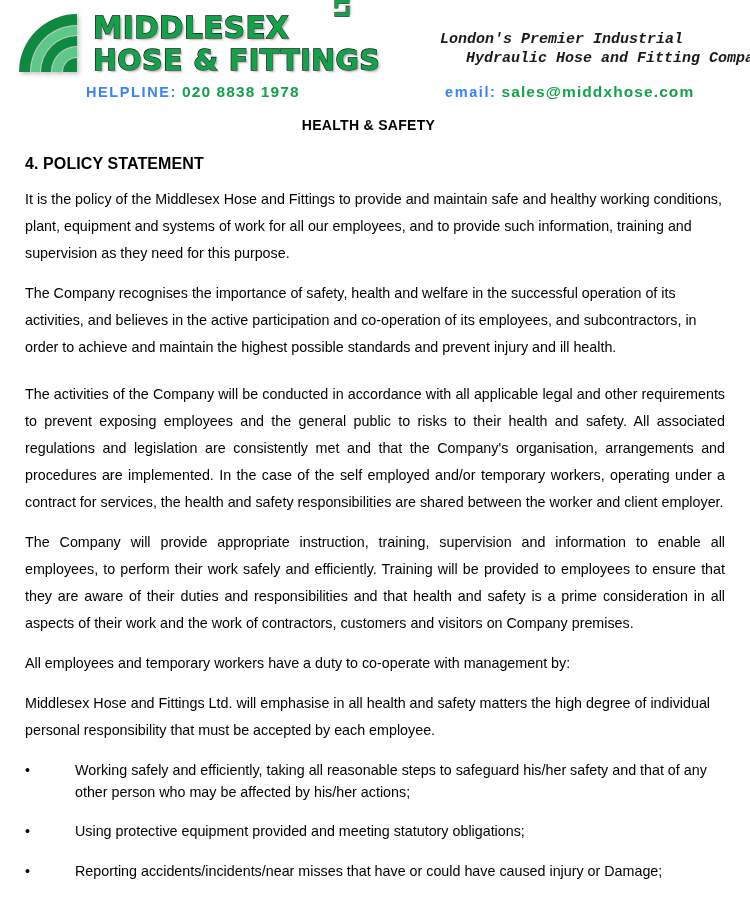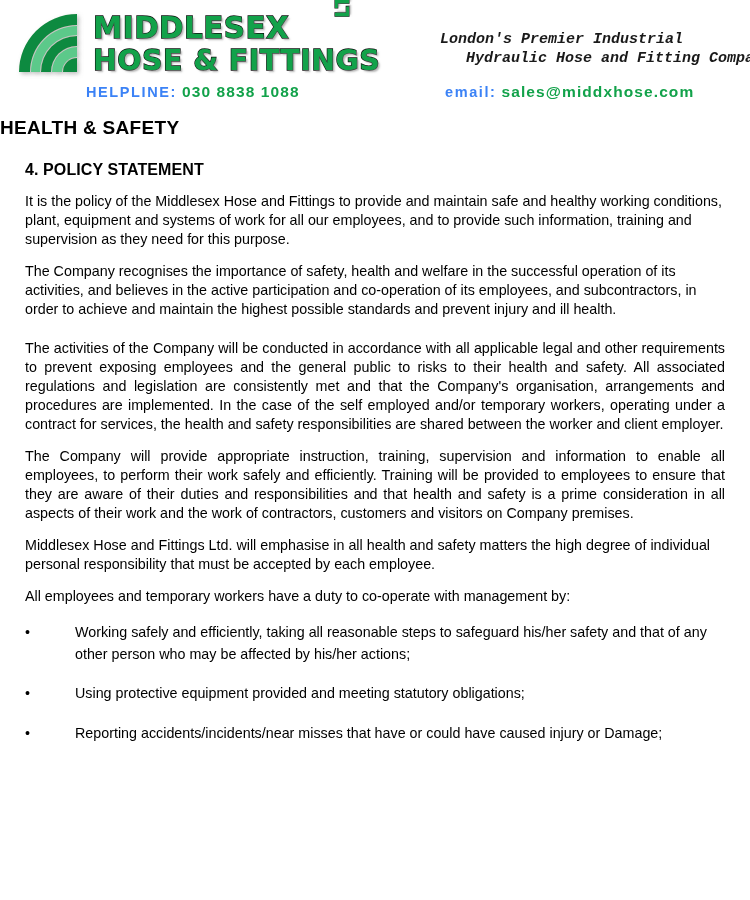--- a/index.html
+++ b/index.html
@@ -132,43 +132,43 @@
 
   
   .doc {
     position: absolute;
     left: 0;
     top: 110px;
     width: 750px;
   }
 
   .doc-title {
-    text-align: left;
-    font-family: "Liberation Sans", sans-serif;
-    font-weight: bold;
-    font-size: 19px;
+    text-align: center;
+    font-family: "Liberation Sans", sans-serif;
+    font-weight: bold;
+    font-size: 14px;
     letter-spacing: 0.3px;
     margin: 7px 13px 0 0;
     color: #000;
   }
 
   .section-heading {
     margin: 22px 0 0 25px;
     font-family: "Liberation Sans", sans-serif;
     font-weight: bold;
     font-size: 16px;
     letter-spacing: 0.1px;
     color: #000;
   }
 
   .para {
     margin: 13px 25px 0 25px;
     font-family: "Liberation Sans", sans-serif;
     font-size: 14.3px;
-    line-height: 19px;
+    line-height: 27px;
     color: #000;
     text-align: left;
   }
   .para.justified { text-align: justify; }
   .para.gap-lg { margin-top: 20px; }
 
   .bullets {
     margin: 16px 0 0 0;
     padding: 0;
     list-style: none;
@@ -223,41 +223,41 @@
 
   </div>
 
   <div class="tagline">
     <span>London's Premier Industrial</span>
     <span class="l2">Hydraulic Hose and Fitting Company</span>
   </div>
 
   <div class="contact-row">
     <div class="helpline">
-      <span class="lbl">HELPLINE:</span><span class="val">030 8838 1088</span>
+      <span class="lbl">HELPLINE:</span><span class="val">020 8838 1978</span>
     </div>
     <div class="emailline">
       <span class="lbl">email:</span><span class="val">sales@middxhose.com</span>
     </div>
   </div>
 
 </div>
 
 <div class="doc">
 
   <h1 class="doc-title">HEALTH &amp; SAFETY</h1>
 
   <h2 class="section-heading">4. POLICY STATEMENT</h2>
 
   <p class="para">It is the policy of the Middlesex Hose and Fittings to provide and maintain safe and healthy working conditions, plant, equipment and systems of work for all our employees, and to provide such information, training and supervision as they need for this purpose.</p>
   <p class="para">The Company recognises the importance of safety, health and welfare in the successful operation of its activities, and believes in the active participation and co-operation of its employees, and subcontractors, in order to achieve and maintain the highest possible standards and prevent injury and ill health.</p>
   <p class="para justified gap-lg">The activities of the Company will be conducted in accordance with all applicable legal and other requirements to prevent exposing employees and the general public to risks to their health and safety. All associated regulations and legislation are consistently met and that the Company's organisation, arrangements and procedures are implemented. In the case of the self employed and/or temporary workers, operating under a contract for services, the health and safety responsibilities are shared between the worker and client employer.</p>
   <p class="para justified">The Company will provide appropriate instruction, training, supervision and information to enable all employees, to perform their work safely and efficiently. Training will be provided to employees to ensure that they are aware of their duties and responsibilities and that health and safety is a prime consideration in all aspects of their work and the work of contractors, customers and visitors on Company premises.</p>
+  <p class="para">All employees and temporary workers have a duty to co-operate with management by:</p>
   <p class="para">Middlesex Hose and Fittings Ltd. will emphasise in all health and safety matters the high degree of individual personal responsibility that must be accepted by each employee.</p>
-  <p class="para">All employees and temporary workers have a duty to co-operate with management by:</p>
 
   <ul class="bullets">
     <li class="bullet-item">
       <span class="dot">•</span>
       <span>Working safely and efficiently, taking all reasonable steps to safeguard his/her safety and that of any other person who may be affected by his/her actions;</span>
     </li>
     <li class="bullet-item">
       <span class="dot">•</span>
       <span>Using protective equipment provided and meeting statutory obligations;</span>
     </li>

